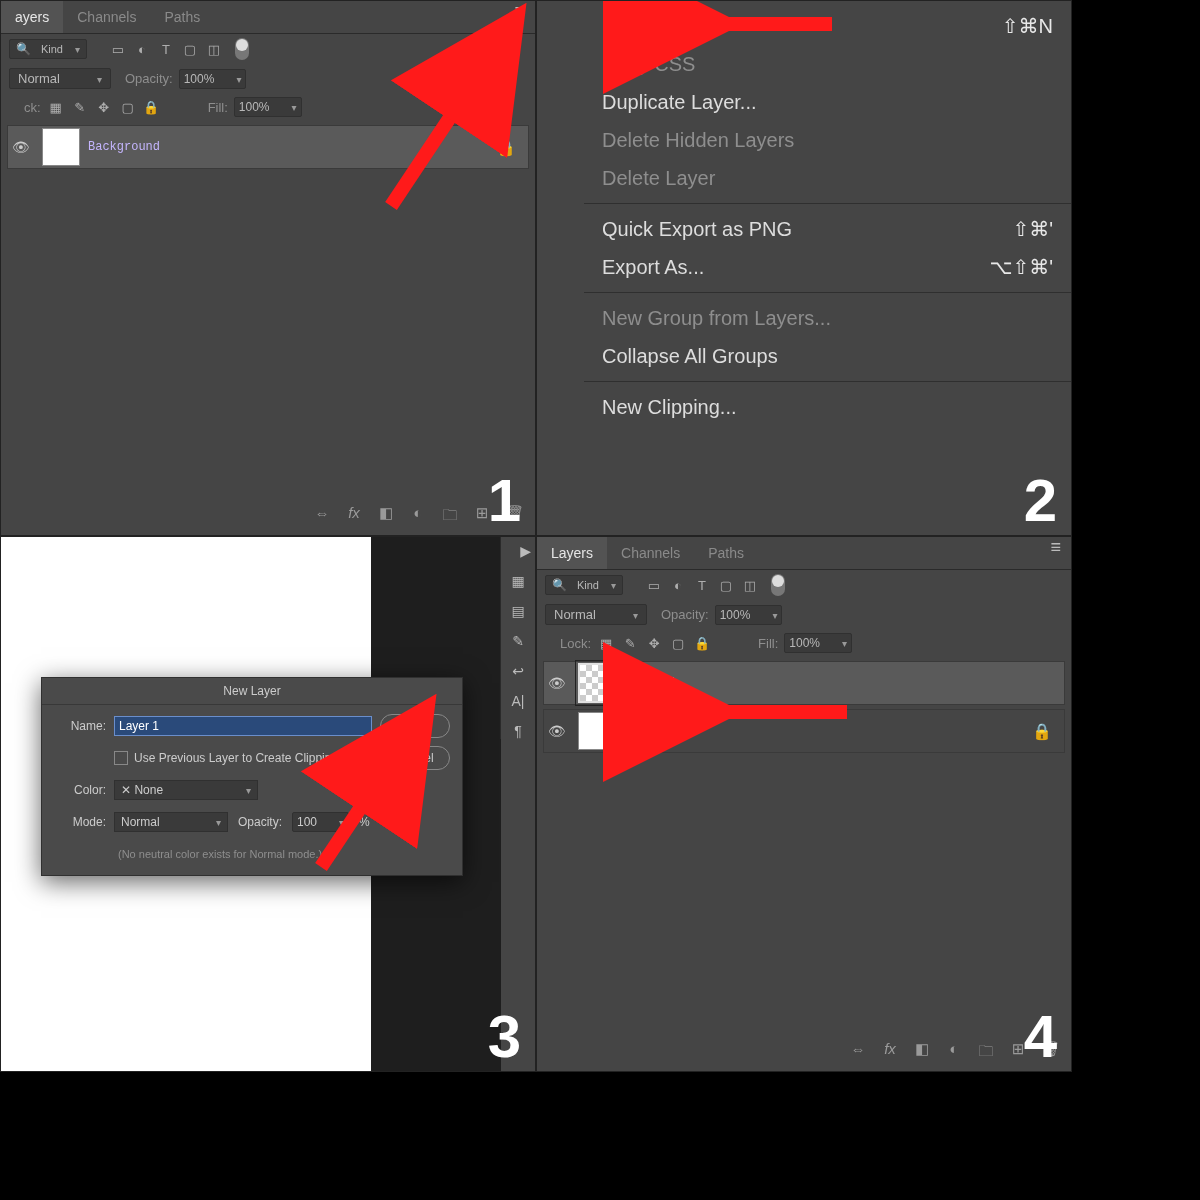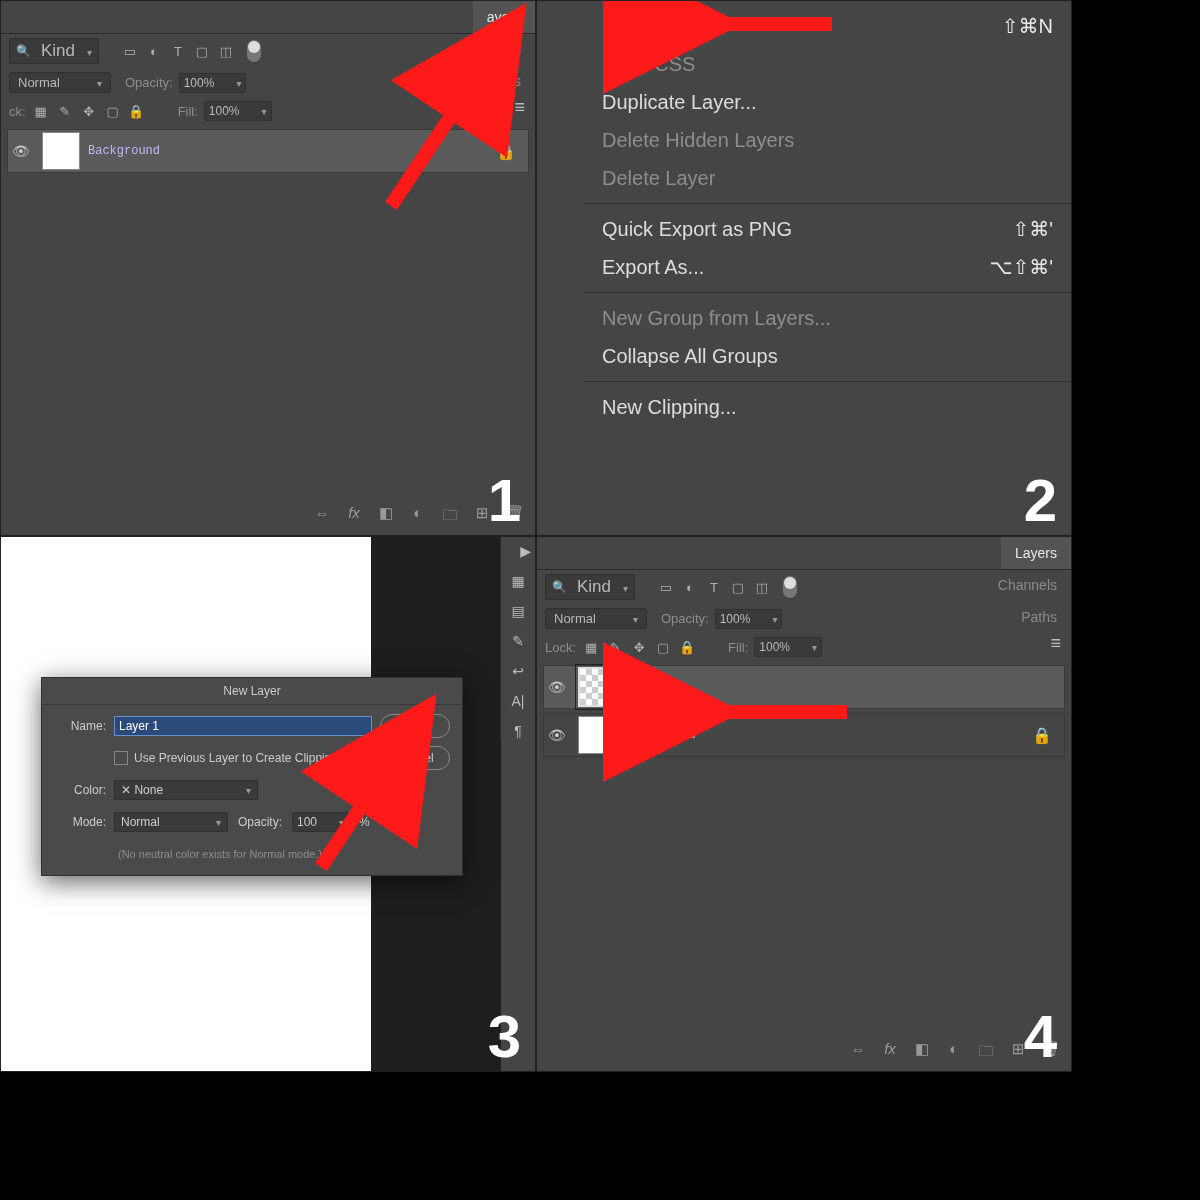--- a/index.html
+++ b/index.html
@@ -1,31 +1,31 @@
 <!DOCTYPE html>
 <html><head>
 <meta charset="utf-8">
 <style>
   html,body{margin:0;padding:0;background:#000;font-family:"Helvetica Neue",Arial,sans-serif;}
   .grid{display:grid;grid-template-columns:1fr 1fr;grid-template-rows:1fr 1fr;width:1072px;height:1072px;}
   .panel{background:#454545;color:#b8b8b8;position:relative;overflow:hidden;border:1px solid #222;}
   .stepnum{position:absolute;right:14px;bottom:0;font-size:60px;font-weight:800;color:#fff;font-family:Arial,sans-serif;}
-  .tabs{display:flex;align-items:flex-end;height:32px;border-bottom:1px solid #2a2a2a;font-size:14px;flex-direction:column;}
+  .tabs{display:flex;align-items:flex-start;height:32px;border-bottom:1px solid #2a2a2a;font-size:14px;}
   .tab{padding:0 14px;line-height:32px;color:#8a8a8a;}
   .tab.active{color:#e6e6e6;background:#535353;}
   .hamb{margin-left:auto;margin-right:10px;color:#bbb;font-size:18px;}
   .row{display:flex;align-items:center;gap:6px;padding:4px 8px;font-size:13px;}
-  .kind{display:flex;align-items:center;gap:6px;background:#3a3a3a;border:1px solid #303030;padding:2px 6px;border-radius:2px;font-size:17px;}
+  .kind{display:flex;align-items:center;gap:6px;background:#3a3a3a;border:1px solid #303030;padding:2px 6px;border-radius:2px;font-size:11px;}
   .mag::before{content:"🔍";margin-right:4px;font-size:12px;}
   .glyph{width:18px;text-align:center;color:#aeaeae;}
   .toggle{width:14px;height:22px;border-radius:7px;background:#777;position:relative;}
   .toggle::after{content:"";width:12px;height:12px;border-radius:50%;background:#ddd;position:absolute;top:1px;left:1px;}
   .blend{background:#3a3a3a;border:1px solid #303030;padding:2px 8px;border-radius:2px;min-width:84px;display:flex;align-items:center;justify-content:space-between;}
   .pct{background:#3a3a3a;border:1px solid #303030;padding:2px 4px;border-radius:2px;font-size:12px;display:flex;align-items:center;gap:16px;}
-  .dim{color:#8e8e8e;}
+  .dim{color:#8e8e8e;margin-left:15px;}
   .layer{display:flex;align-items:center;height:42px;margin:4px 6px;border:1px solid #3a3a3a;}
   .layer.sel{background:#5a5a5a;}
   .eye{width:26px;text-align:center;color:#ccc;font-size:14px;}
   .thumb{width:36px;height:36px;background:#fff;margin:0 8px;border:1px solid #888;}
   .thumb.trans{background:repeating-conic-gradient(#ccc 0 25%,#fff 0 50%) 0/12px 12px;border:2px solid #e0e0e0;outline:1px solid #222;outline-offset:2px}
   .lname{color:#c4b5fd;font-size:12px;font-family:Liberation Mono, monospace;}
   .lock{margin-left:auto;margin-right:12px;color:#ddd;}
   .footerbar{position:absolute;bottom:0;left:0;right:0;display:flex;justify-content:flex-end;gap:14px;padding:6px 12px;color:#9a9a9a;font-size:15px;}
   .footerbar .i{width:18px;text-align:center;}
   

